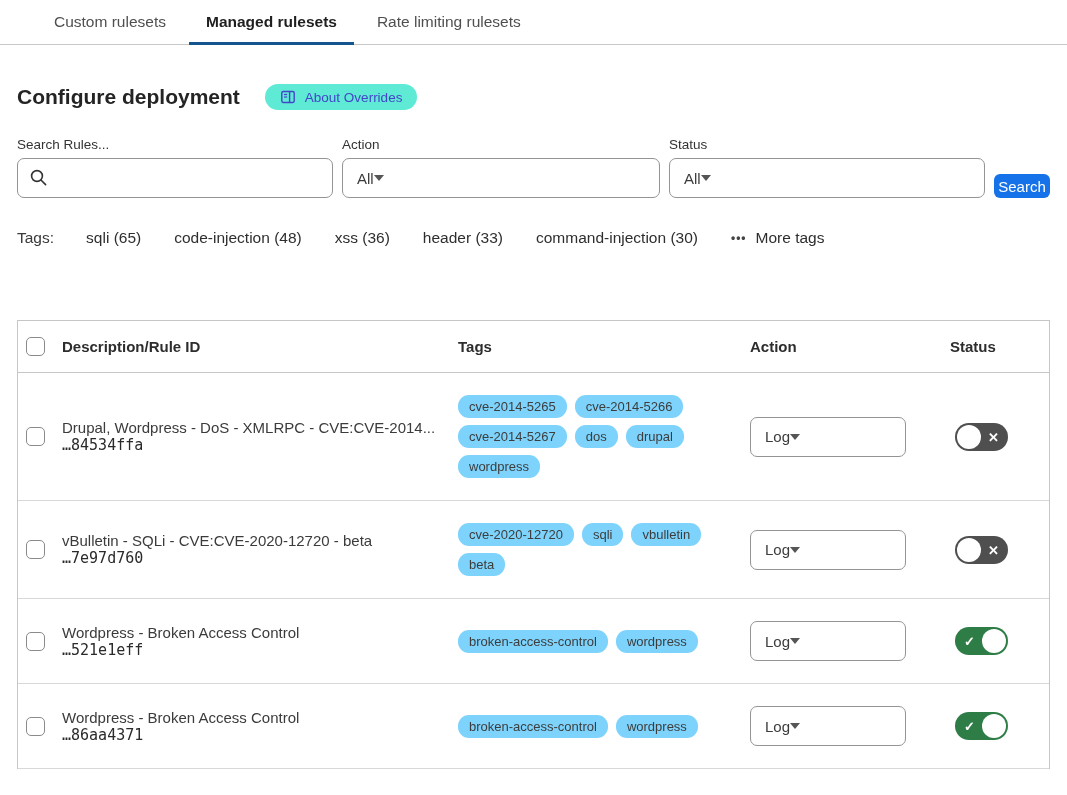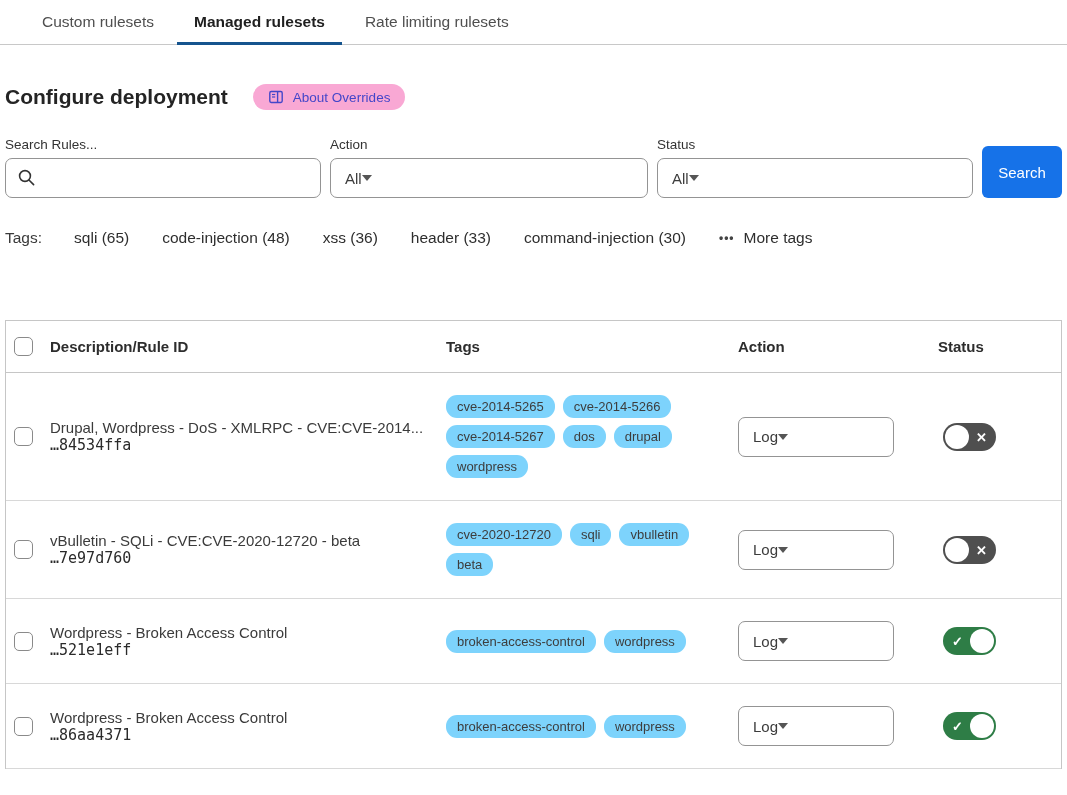--- a/index.html
+++ b/index.html
@@ -4,36 +4,36 @@
 <style>
   * { box-sizing: border-box; margin: 0; padding: 0; }
   html,body { background:#fff; }
   body {
     width:1067px; height:795px; overflow:hidden;
     font-family:"Liberation Sans", sans-serif;
     color:#333;
   }
 
   
-  .tabbar { display:flex; align-items:stretch; height:45px; border-bottom:1px solid #c8c8c8; padding-left:25px; }
+  .tabbar { display:flex; align-items:stretch; height:45px; border-bottom:1px solid #c8c8c8; padding-left:37px; }
   .tab {
     position:relative; display:flex; align-items:center;
     padding:0 17px; margin-right:6px; font-size:15.5px; color:#4f4f4f; cursor:pointer;
   }
   .tab.active { color:#1f1f1f; font-weight:700; }
   .tab.active::after { content:""; position:absolute; left:0; right:0; bottom:-1px; height:3px; background:#15548e; }
 
-  .content { padding:0 5px; }
+  .content { padding:0 17px; }
 
   
   .heading-row { display:flex; align-items:center; gap:25px; margin-top:39px; }
   .page-title { font-size:21px; font-weight:700; color:#242424; }
   .about-badge {
     display:inline-flex; align-items:center; gap:9px;
-    background:#f9a8d4; color:#4446c9; border-radius:14px;
+    background:#5eead4; color:#4446c9; border-radius:14px;
     padding:5px 15px; font-size:13.5px; cursor:pointer;
   }
 
   
   .filters { display:flex; align-items:flex-end; gap:9px; margin-top:27px; }
   .fgroup { display:flex; flex-direction:column; gap:6px; }
   .flabel { font-size:13.5px; color:#333; }
   .search-wrap { position:relative; }
   .search-input {
     width:316px; height:40px; border:1px solid #949494; border-radius:7px;
@@ -43,21 +43,21 @@
   .search-icon { position:absolute; left:12px; top:10px; width:19px; height:19px; }
   .select {
     height:40px; border:1px solid #949494; border-radius:7px; background:#fff;
     display:flex; align-items:center; 
     padding:0 14px; font-size:15px; color:#3c3c3c; cursor:pointer;
   }
   .sel-action { width:318px; }
   .sel-status { width:316px; }
   .caret { width:0; height:0; border-left:5px solid transparent; border-right:5px solid transparent; border-top:6px solid #555; }
   .search-btn {
-    height:52px; width:87px; background:#1672e8; color:#fff; border:none;
+    height:24px; width:87px; background:#1672e8; color:#fff; border:none;
     border-radius:6px; font-size:15px; cursor:pointer; margin-left:0;
     font-family:"Liberation Sans", sans-serif;
   }
 
   
   .tagsbar { display:flex; align-items:center; margin-top:31px; font-size:15.5px; color:#333; }
   .tagsbar-label { margin-right:32px; color:#3a3a3a; }
   .tag-list { display:flex; align-items:flex-end; gap:33px; }
   .tag-link { color:#2e2e2e; cursor:pointer; }
   .more-tags { display:flex; align-items:center; gap:9px; margin-left:33px; cursor:pointer; color:#2e2e2e; }

